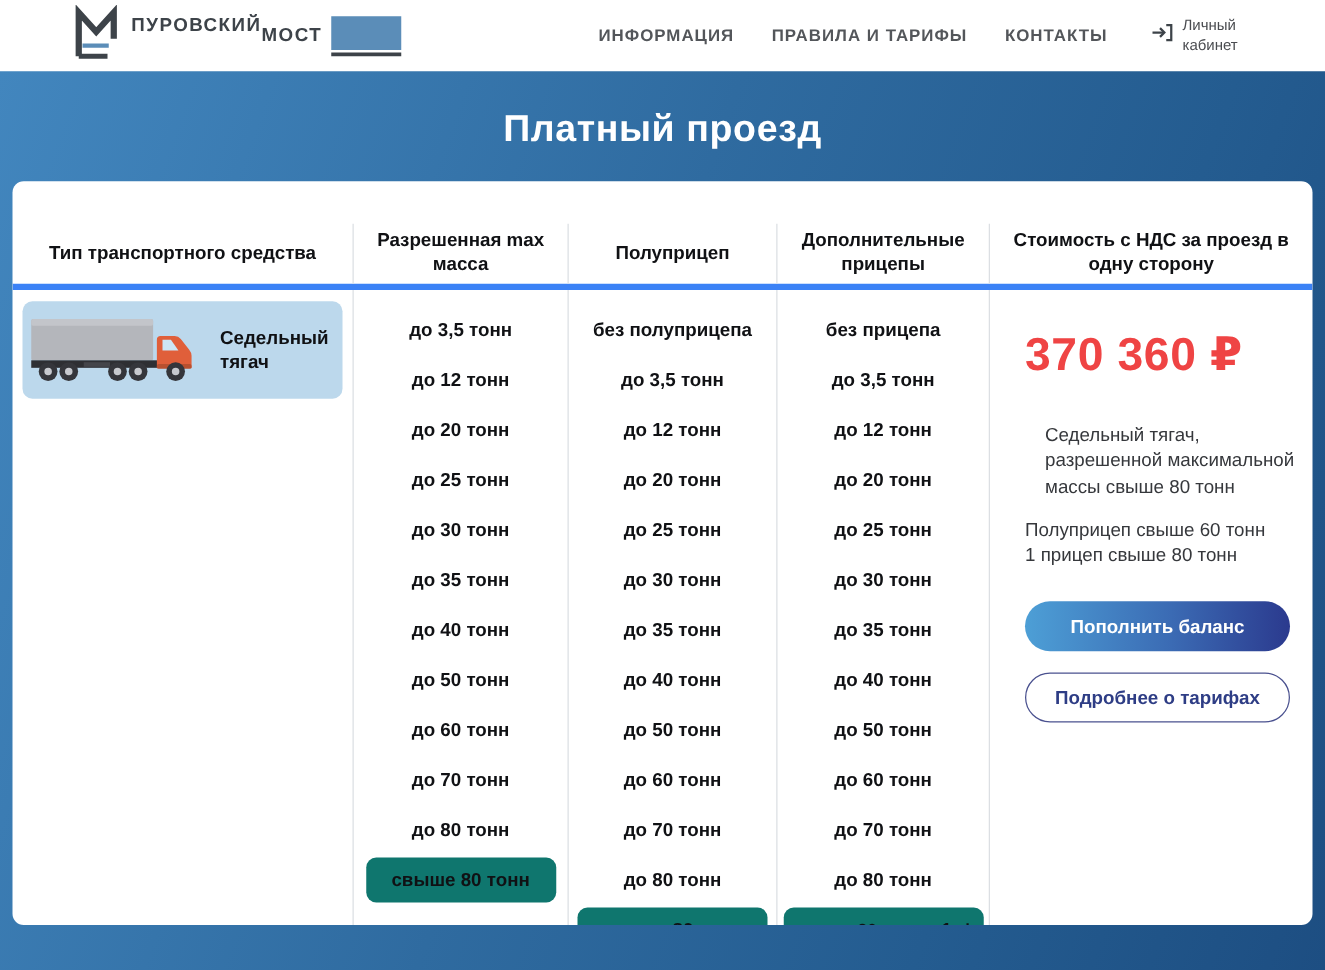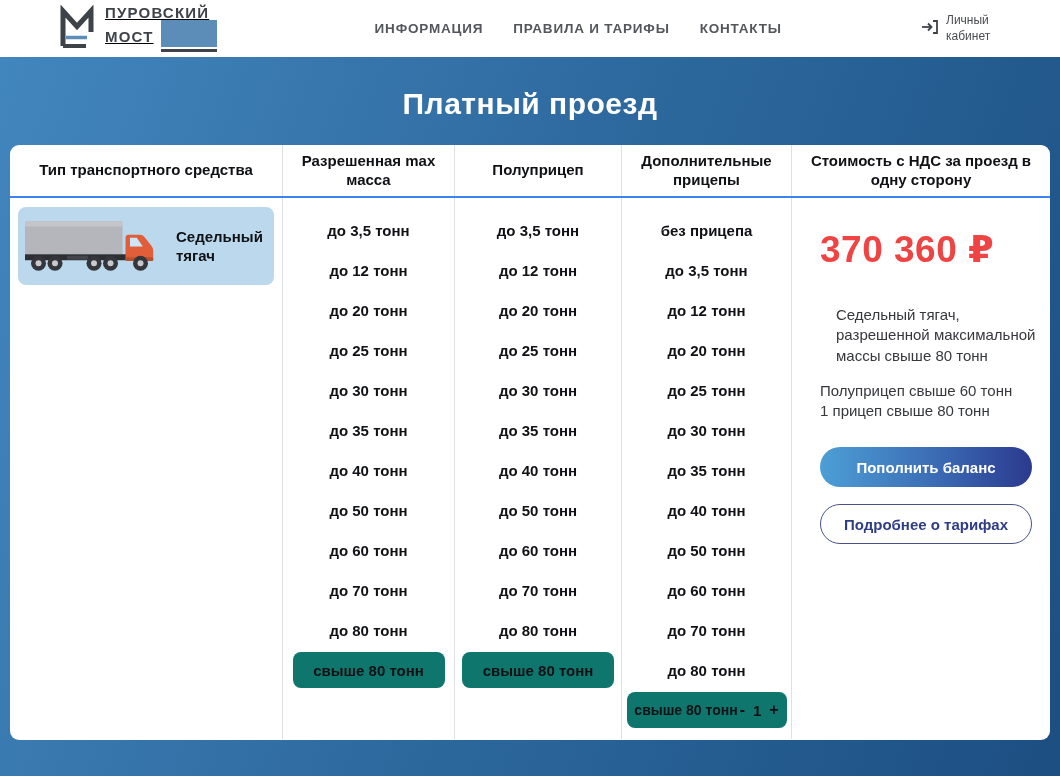--- a/index.html
+++ b/index.html
@@ -3,21 +3,21 @@
 <meta charset="utf-8">
 <style>
   * { margin:0; padding:0; box-sizing:border-box; }
   html,body { width:1060px; height:776px; overflow:hidden;
     font-family:"Liberation Sans","DejaVu Sans",sans-serif; background:#fff; }
 
   
   .topbar { height:57px; background:#fff; display:flex; align-items:center;
     padding:0 62px 0 58px; }
   .logo { display:flex; align-items:center; gap:9px; cursor:pointer; }
-  .logo-text { display:flex; flex-direction:column; line-height:1.05;text-decoration:underline; }
+  .logo-text { display:flex; flex-direction:row; line-height:1.05; }
   .logo-l1 { font-size:15px; font-weight:bold; color:#3d4349; letter-spacing:1.2px; }
   .logo-l2row { display:flex; align-items:center; gap:7px; }
   .logo-l2 { font-size:15px; font-weight:bold; color:#3d4349; letter-spacing:1.2px; }
   .logo-lines { display:flex; flex-direction:column; gap:2px; width:56px; }
   .logo-lines i { display:block; height:3px; }
   .logo-lines i.blue { background:#5b8db8; }
   .logo-lines i.dark { background:#3d4349; }
 
   .nav { display:flex; gap:30px; margin-left:158px; }
   .nav-item { font-size:13.5px; font-weight:bold; letter-spacing:.8px;
@@ -29,21 +29,21 @@
   
   .blue { height:719px; padding:27px 10px 0;
     background:linear-gradient(110deg,#4286be 0%, #2f6ba0 45%, #245c90 75%, #1d4e82 100%); }
   .hero-title { text-align:center; color:#fff; font-size:30px; font-weight:bold;
     letter-spacing:.5px; height:40px; line-height:40px; }
 
   
   .card { margin-top:21px; width:1040px; height:595px; background:#fff;
     border-radius:9px; overflow:hidden; }
   .grid { display:grid; grid-template-columns:273px 172px 167px 170px 258px; }
-  .hdr-row { height:53px; border-bottom:2px solid #3b82f6; }
+  .hdr-row { height:53px; border-bottom:5px solid #3b82f6;margin-top:34px; }
   .hdr-cell { display:flex; align-items:center; justify-content:center; text-align:center;
     font-size:15px; font-weight:bold; color:#101114; line-height:1.25; padding:0 12px; }
   .bordered { border-right:1px solid #dcdfe3; }
   .body-row { height:541px; }
   .bodycol { height:541px; }
 
   
   .vehcol { padding:9px 8px 0; display:flex; flex-direction:column; gap:6px; }
   .veh { display:flex; align-items:center; height:78px; border-radius:8px; cursor:pointer; }
   .veh.sel { background:#bcd8ec; }
@@ -170,20 +170,21 @@
           <div class="opt">до 40 тонн</div>
           <div class="opt">до 50 тонн</div>
           <div class="opt">до 60 тонн</div>
           <div class="opt">до 70 тонн</div>
           <div class="opt">до 80 тонн</div>
           <div class="opt sel">свыше 80 тонн</div>
         </div>
 
       <div class="bodycol bordered optcol">
 
+      <div class="opt">без полуприцепа</div>
           <div class="opt">до 3,5 тонн</div>
           <div class="opt">до 12 тонн</div>
           <div class="opt">до 20 тонн</div>
           <div class="opt">до 25 тонн</div>
           <div class="opt">до 30 тонн</div>
           <div class="opt">до 35 тонн</div>
           <div class="opt">до 40 тонн</div>
           <div class="opt">до 50 тонн</div>
           <div class="opt">до 60 тонн</div>
           <div class="opt">до 70 тонн</div>

